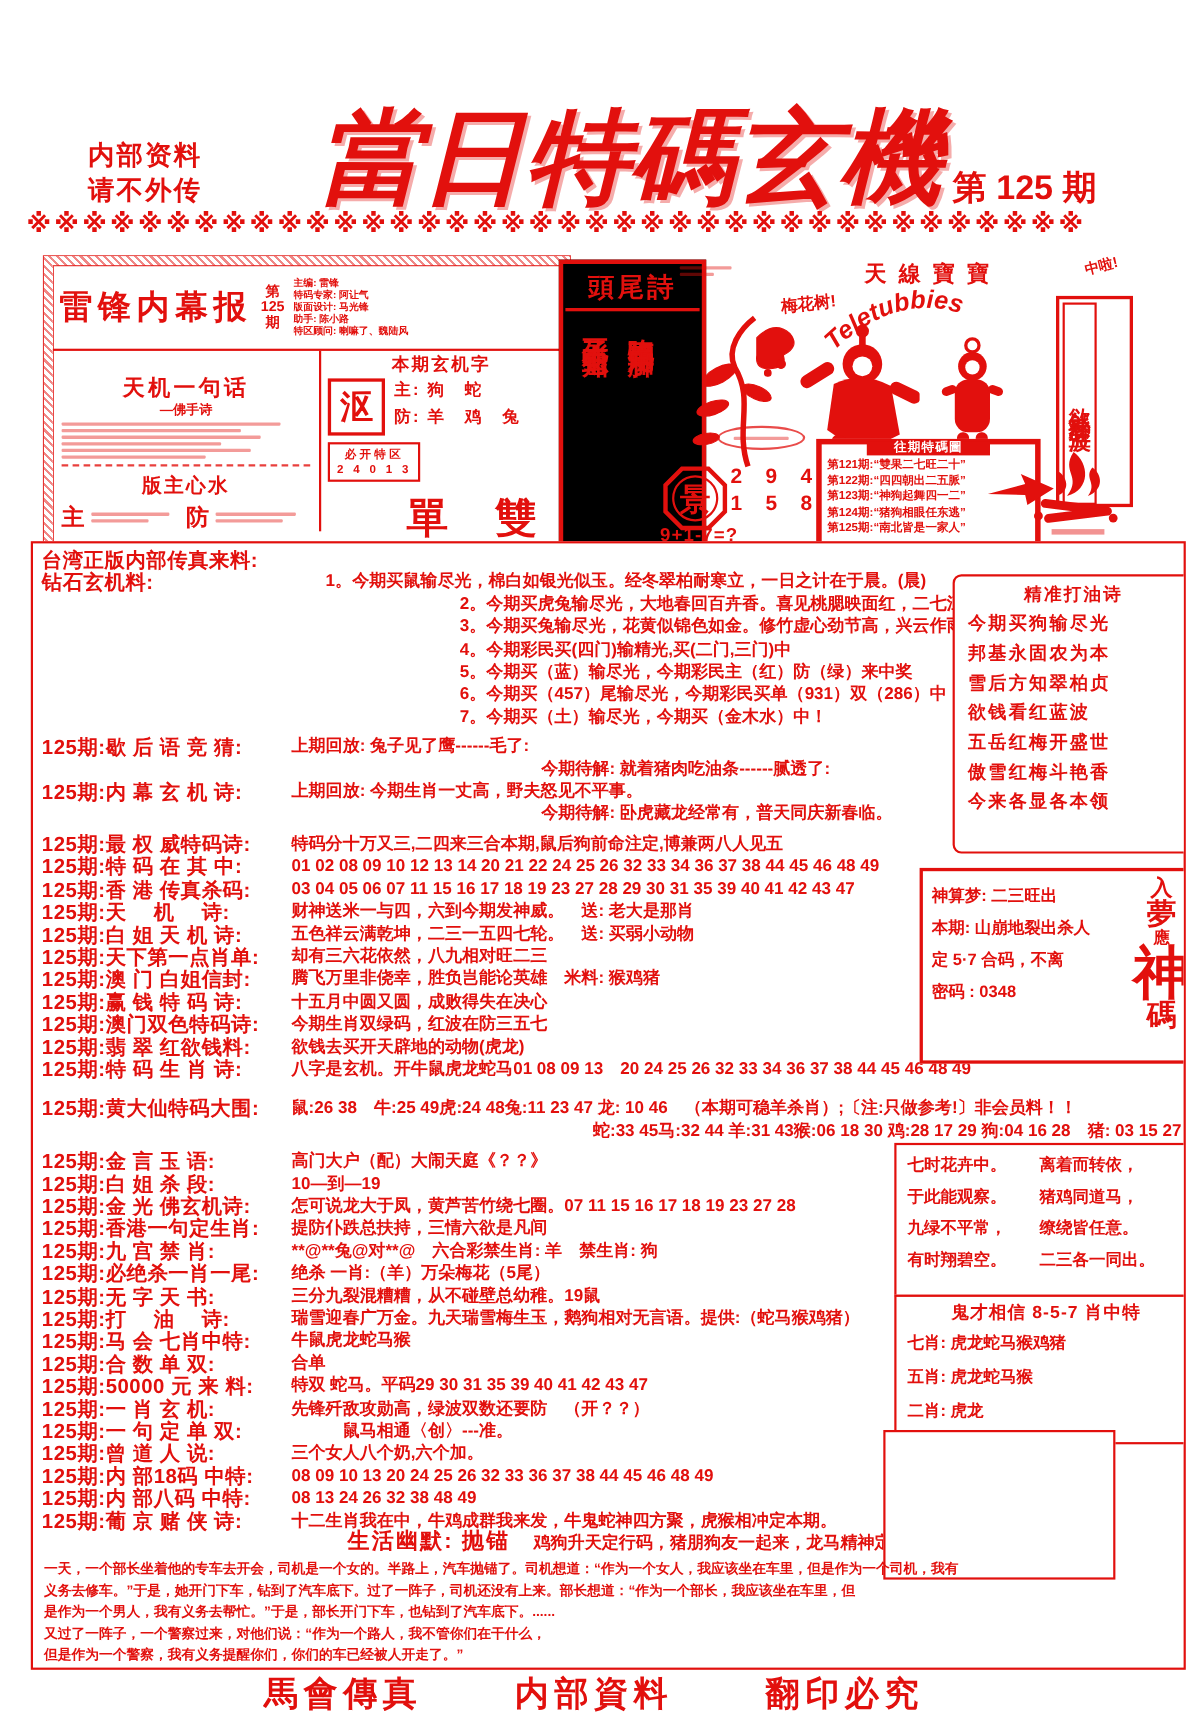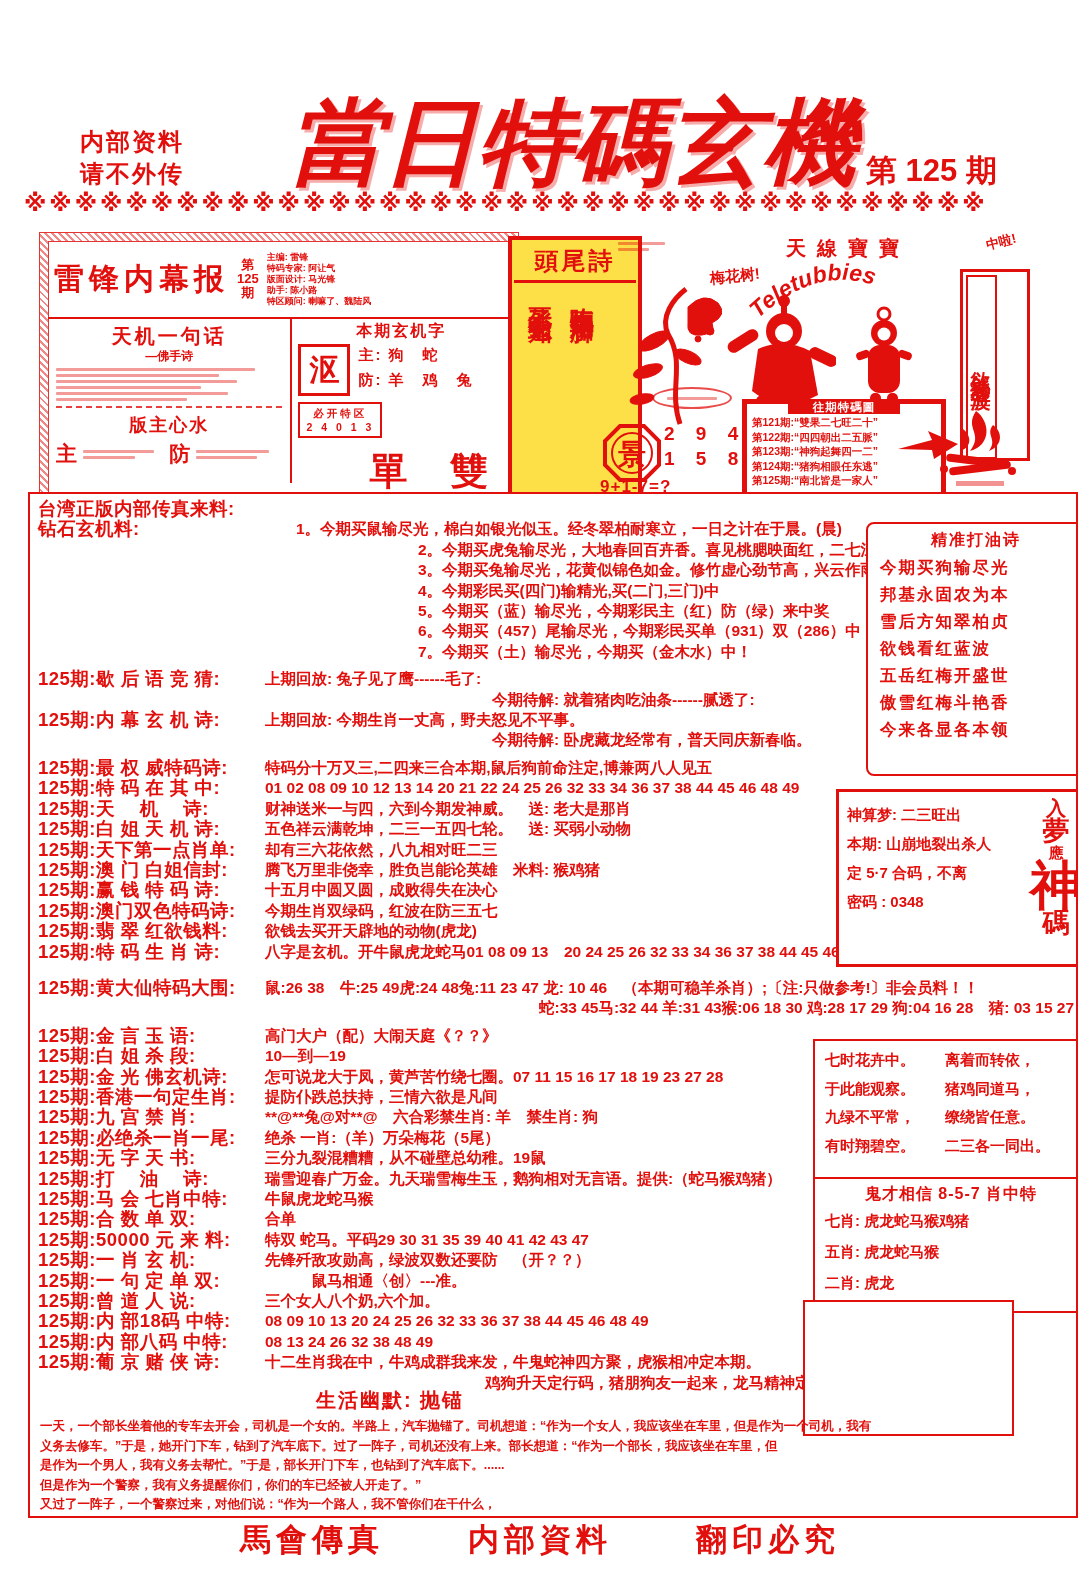--- a/index.html
+++ b/index.html
@@ -16,41 +16,41 @@
   .mborder{border:8px solid;border-image:repeating-linear-gradient(45deg,rgba(226,16,13,.5) 0 2px,#fff 2px 5px) 8;
            box-shadow:0 0 0 1px rgba(226,16,13,.85),inset 0 0 0 1px rgba(226,16,13,.85);background:#fff;}
   .bar{height:3px;background:rgba(226,16,13,.42);margin:3px 0;border-radius:1px;}
   
   .lf{position:absolute;left:40px;top:233px;width:462px;height:256px;}
   .lf-head{display:flex;align-items:center;border-bottom:2px solid;height:72px;padding:2px 6px;}
   .lf-title{font-size:30px;font-weight:900;letter-spacing:5px;white-space:nowrap;}
   .lf-issue{font-size:13px;line-height:14px;margin:0 8px;text-align:center;font-weight:900;}
   .lf-credits{flex:1;font-size:9px;line-height:11px;overflow:hidden;}
   .lf-body{display:flex;height:164px;}
-  .lf-left{width:49%;border-right:2px solid;padding:4px 8px;}
+  .lf-left{width:49%;border-right:2px solid;padding:20px 8px;}
   .lf-lh{text-align:center;font-size:20px;font-weight:900;letter-spacing:3px;}
   .lf-sub{text-align:center;font-size:12px;margin-top:-2px;}
   .dash{border:0;border-top:2px dashed rgba(226,16,13,.8);margin:5px 0;}
   .lf-boss{text-align:center;font-size:18px;font-weight:900;letter-spacing:2px;}
   .zf-row{display:flex;align-items:center;margin-top:3px;}
   .zf-ch{font-size:21px;font-weight:900;margin-right:6px;}
   .zf-bars{flex:1;}
   .lf-right{flex:1;display:flex;flex-direction:column;}
   .lf-rtop{flex:1;padding:2px 6px;position:relative;}
   .lf-rh{text-align:center;font-size:16px;font-weight:900;letter-spacing:2px;}
   .stamp{float:left;width:46px;height:46px;border:3px solid;font-size:30px;font-weight:900;
          display:flex;align-items:center;justify-content:center;margin:2px 8px 2px 0;}
   .zhufang{font-size:15px;line-height:25px;letter-spacing:2px;white-space:nowrap;font-weight:700;}
   .mustbox{clear:both;float:left;border:2px solid;text-align:center;font-size:10.5px;line-height:14px;
            padding:2px 6px;letter-spacing:3px;margin-top:4px;font-weight:900;}
   .danshuang{float:right;font-size:38px;font-weight:900;letter-spacing:16px;margin-top:8px;white-space:nowrap;}
   .lf-rbot{border-top:2px solid;height:56px;text-align:center;padding:2px 10px;}
   .lf-bh{font-size:18px;font-weight:900;letter-spacing:5px;}
   
-  .tw{position:absolute;left:508px;top:236px;width:122px;height:252px;border:4px solid;padding:2px;background:#fde047;}
+  .tw{position:absolute;left:508px;top:236px;width:122px;height:252px;border:4px solid;padding:2px;background:#000000;}
   .tw-h{border-bottom:3px solid;text-align:center;font-size:24px;font-weight:900;letter-spacing:3px;padding:3px 0;}
   .tw-b{writing-mode:vertical-rl;font-size:24px;font-weight:900;letter-spacing:2px;height:196px;padding:6px 12px 0 0;}
   .tw-b span{display:block;margin-left:10px;}
   
   .tele{position:absolute;left:600px;top:233px;width:340px;height:257px;}
   .tele-label{position:absolute;left:110px;top:34px;font-size:15px;font-weight:900;transform:rotate(-6deg);}
   .tele-squig{position:absolute;left:18px;top:6px;width:52px;}
   .tele-cn{position:absolute;left:186px;top:2px;font-size:20px;font-weight:900;letter-spacing:11px;white-space:nowrap;}
   .tele-arc{position:absolute;left:148px;top:18px;}
   .tele-plant{position:absolute;left:18px;top:46px;}
@@ -346,20 +346,23 @@
         </div>
 
         <div class="mline g1">
           <span class="mlabel">125期:最 权 威特码诗:</span><span class="mtext">特码分十万又三,二四来三合本期,鼠后狗前命注定,博兼两八人见五</span>
         </div>
 
         <div class="mline">
           <span class="mlabel">125期:特 码 在 其 中:</span><span class="mtext">01 02 08 09 10 12 13 14 20 21 22 24 25 26 32 33 34 36 37 38 44 45 46 48 49</span>
         </div>
 
+        <div class="mline">
+          <span class="mlabel">125期:香 港 传真杀码:</span><span class="mtext">03 04 05 06 07 11 15 16 17 18 19 23 27 28 29 30 31 35 39 40 41 42 43 47</span>
+        </div>
 
         <div class="mline">
           <span class="mlabel">125期:天　 机 　诗:</span><span class="mtext">财神送米一与四，六到今期发神威。　送: 老大是那肖</span>
         </div>
 
         <div class="mline">
           <span class="mlabel">125期:白 姐 天 机 诗:</span><span class="mtext">五色祥云满乾坤，二三一五四七轮。　送: 买弱小动物</span>
         </div>
 
         <div class="mline">
@@ -536,22 +539,22 @@
 
     <div class="emptybox"></div>
 
     <div class="humor">
       <div class="hm-t">生活幽默: 抛锚</div>
       <div>
 
       <div class="hm-l">一天，一个部长坐着他的专车去开会，司机是一个女的。半路上，汽车抛锚了。司机想道：“作为一个女人，我应该坐在车里，但是作为一个司机，我有</div>
           <div class="hm-l">义务去修车。”于是，她开门下车，钻到了汽车底下。过了一阵子，司机还没有上来。部长想道：“作为一个部长，我应该坐在车里，但</div>
           <div class="hm-l">是作为一个男人，我有义务去帮忙。”于是，部长开门下车，也钻到了汽车底下。......</div>
+          <div class="hm-l">又过了一阵子，一个警察过来，对他们说：“作为一个路人，我不管你们在干什么，</div>
           <div class="hm-l">但是作为一个警察，我有义务提醒你们，你们的车已经被人开走了。”</div>
-          <div class="hm-l">又过了一阵子，一个警察过来，对他们说：“作为一个路人，我不管你们在干什么，</div>
         </div>
     </div>
   </div>
 
   <div class="footer">
     
   <span>馬會傳真</span><span>内部資料</span><span>翻印必究</span></div>
 
 </div>
 

